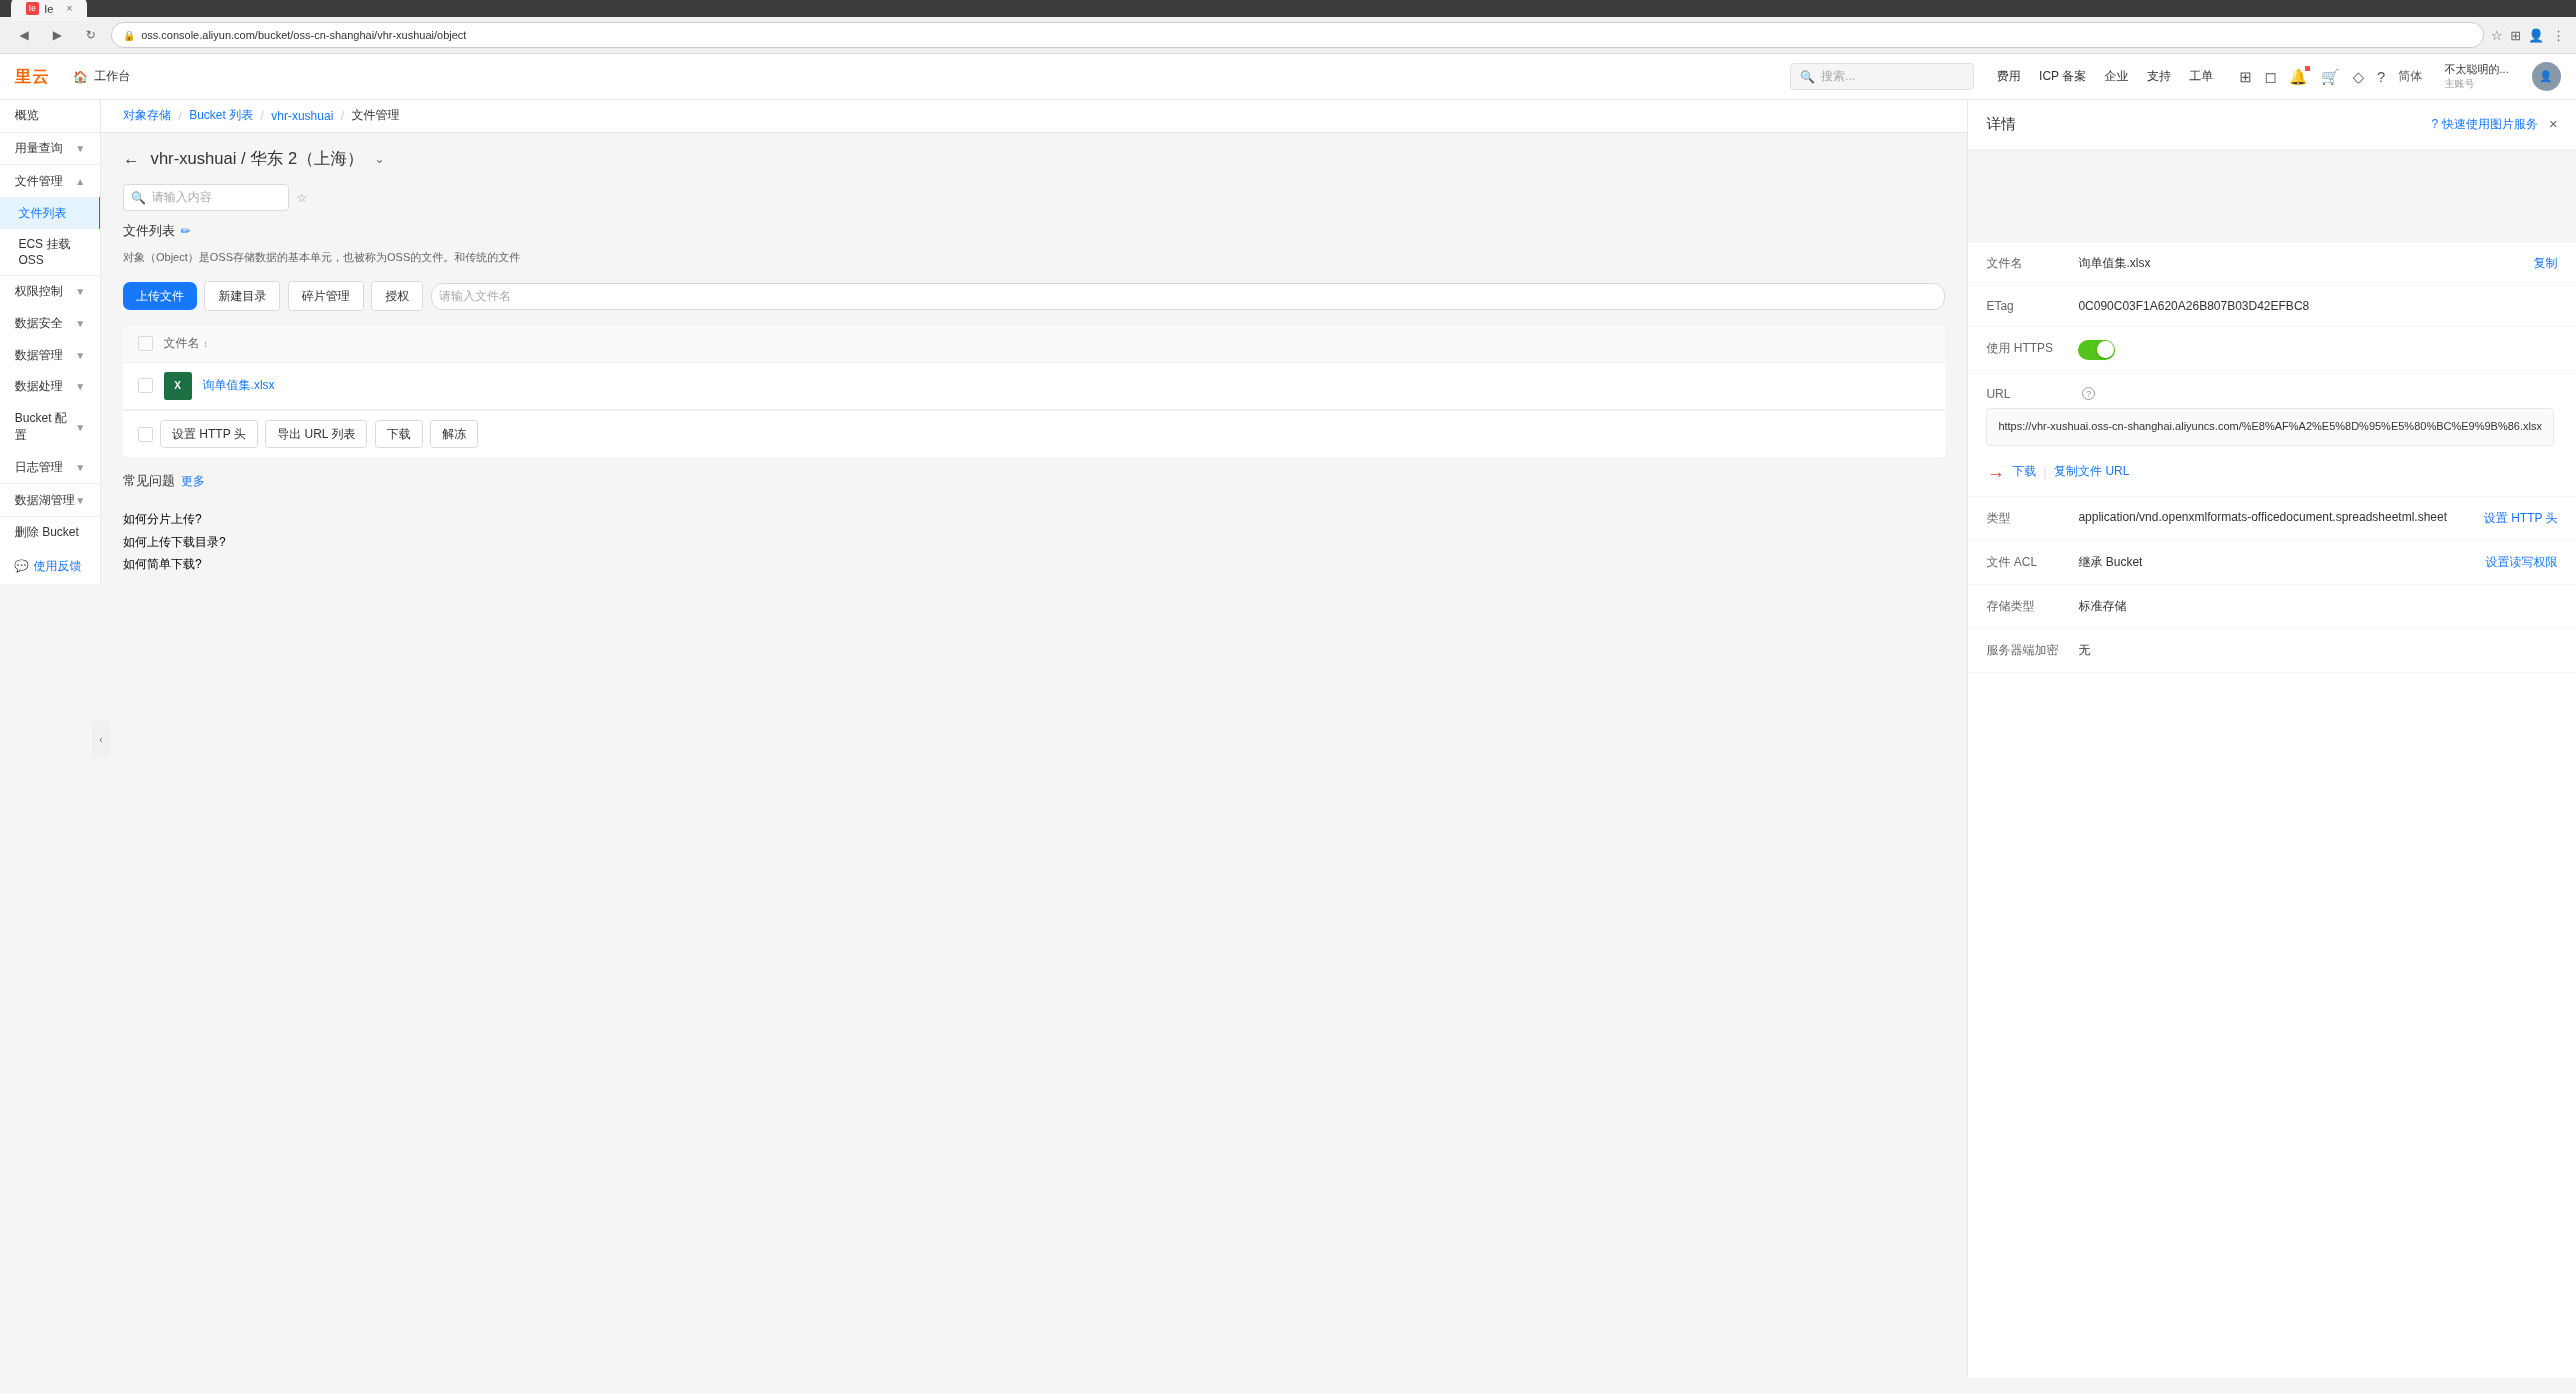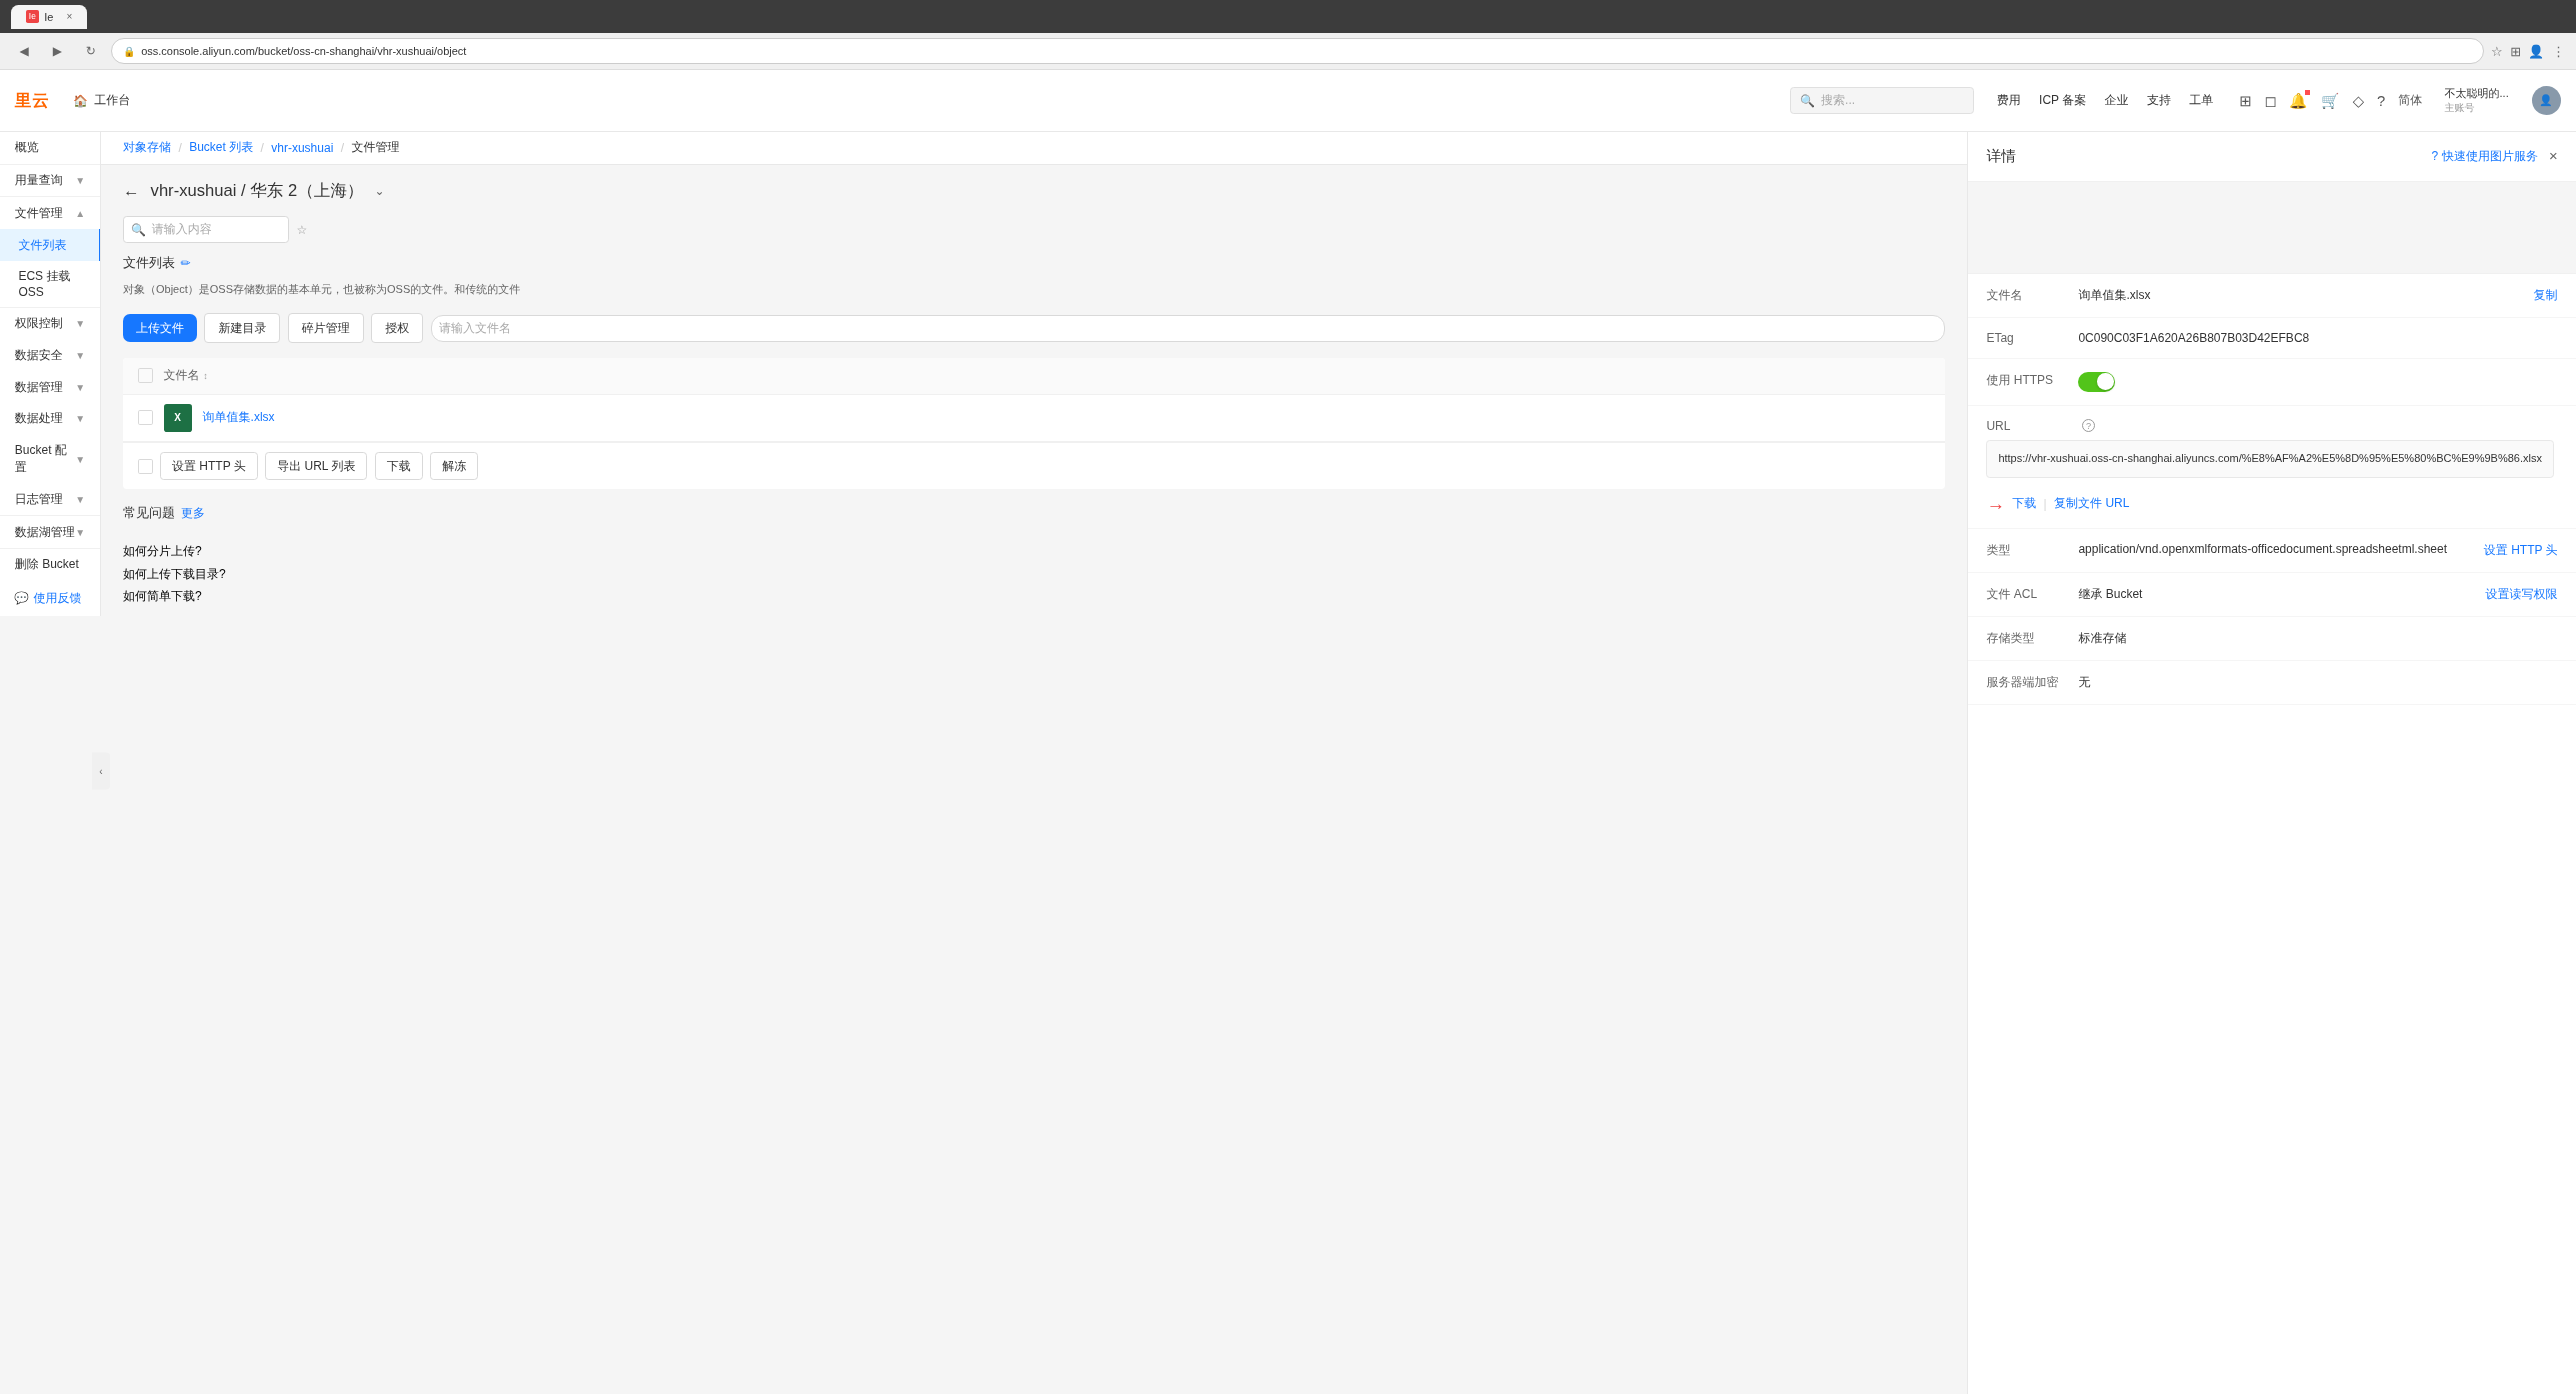--- a/index.html
+++ b/index.html
@@ -1,28 +1,28 @@
 <!DOCTYPE html>
 <html style="font-size:14.8px"><head>
   <meta charset="utf-8">
   <style>
     * { box-sizing: border-box; margin: 0; padding: 0; }
     body { font-family: -apple-system, BlinkMacSystemFont, 'PingFang SC', 'Microsoft YaHei', sans-serif; font-size: 12px; background: #f5f5f5; overflow: hidden; }
 
     
-    .browser-chrome { background: #3c3c3c; height: 33px; display: flex; align-items: center; padding: 0 11px; gap: 7.4px; }
+    .browser-chrome { background: #3c3c3c; height: 17px; display: flex; align-items: center; padding: 0 11px; gap: 7.4px; }
     .browser-tab { background: #f5f5f5; border-radius: 7.4px 7.4px 0 0; padding: 5.5px 14.8px; font-size: 11px; color: #333; display: flex; align-items: center; gap: 5.5px; max-width: 203px; }
     .tab-favicon { width: 13px; height: 13px; background: #e44; border-radius: 1.8px; display: inline-block; font-size: 8.3px; color: white; text-align: center; line-height: 13px; }
     .tab-close { margin-left: 7.4px; cursor: pointer; color: #666; font-size: 10px; }
     .address-bar-row { background: #f0f0f0; height: 37px; display: flex; align-items: center; padding: 0 11px; gap: 7.4px; border-bottom: 0.9px solid #ddd; }
     .address-icons { display: flex; gap: 7.4px; align-items: center; color: #666; font-size: 13px; }
     .nav-btn { width: 26px; height: 26px; display: flex; align-items: center; justify-content: center; cursor: pointer; color: #666; border-radius: 3.7px; }
 
     
-    .top-nav { background: white; height: 62px; display: flex; align-items: center; padding: 0 14.8px; border-bottom: 0.9px solid #e8e8e8; gap: 14.8px; }
+    .top-nav { background: white; height: 46px; display: flex; align-items: center; padding: 0 14.8px; border-bottom: 0.9px solid #e8e8e8; gap: 14.8px; }
     .logo { color: #ff6600; font-weight: bold; font-size: 16.6px; letter-spacing: 0.9px; }
     .workbench { display: flex; align-items: center; gap: 5.5px; padding: 5.5px 9.2px; color: #333; font-size: 12px; cursor: pointer; }
     .search-box { margin-left: auto; display: flex; align-items: center; background: #f5f5f5; border: 0.9px solid #e0e0e0; border-radius: 3.7px; padding: 3.7px 9.2px; gap: 5.5px; width: 184px; }
     .user-info { display: flex; align-items: center; gap: 23px; cursor: pointer; }
     .avatar { width: 29.5px; height: 29.5px; border-radius: 50%; background: #ccc; overflow: hidden; }
 
     
     .main-layout { display: flex; height: calc(100vh - 116px); }
 
     

